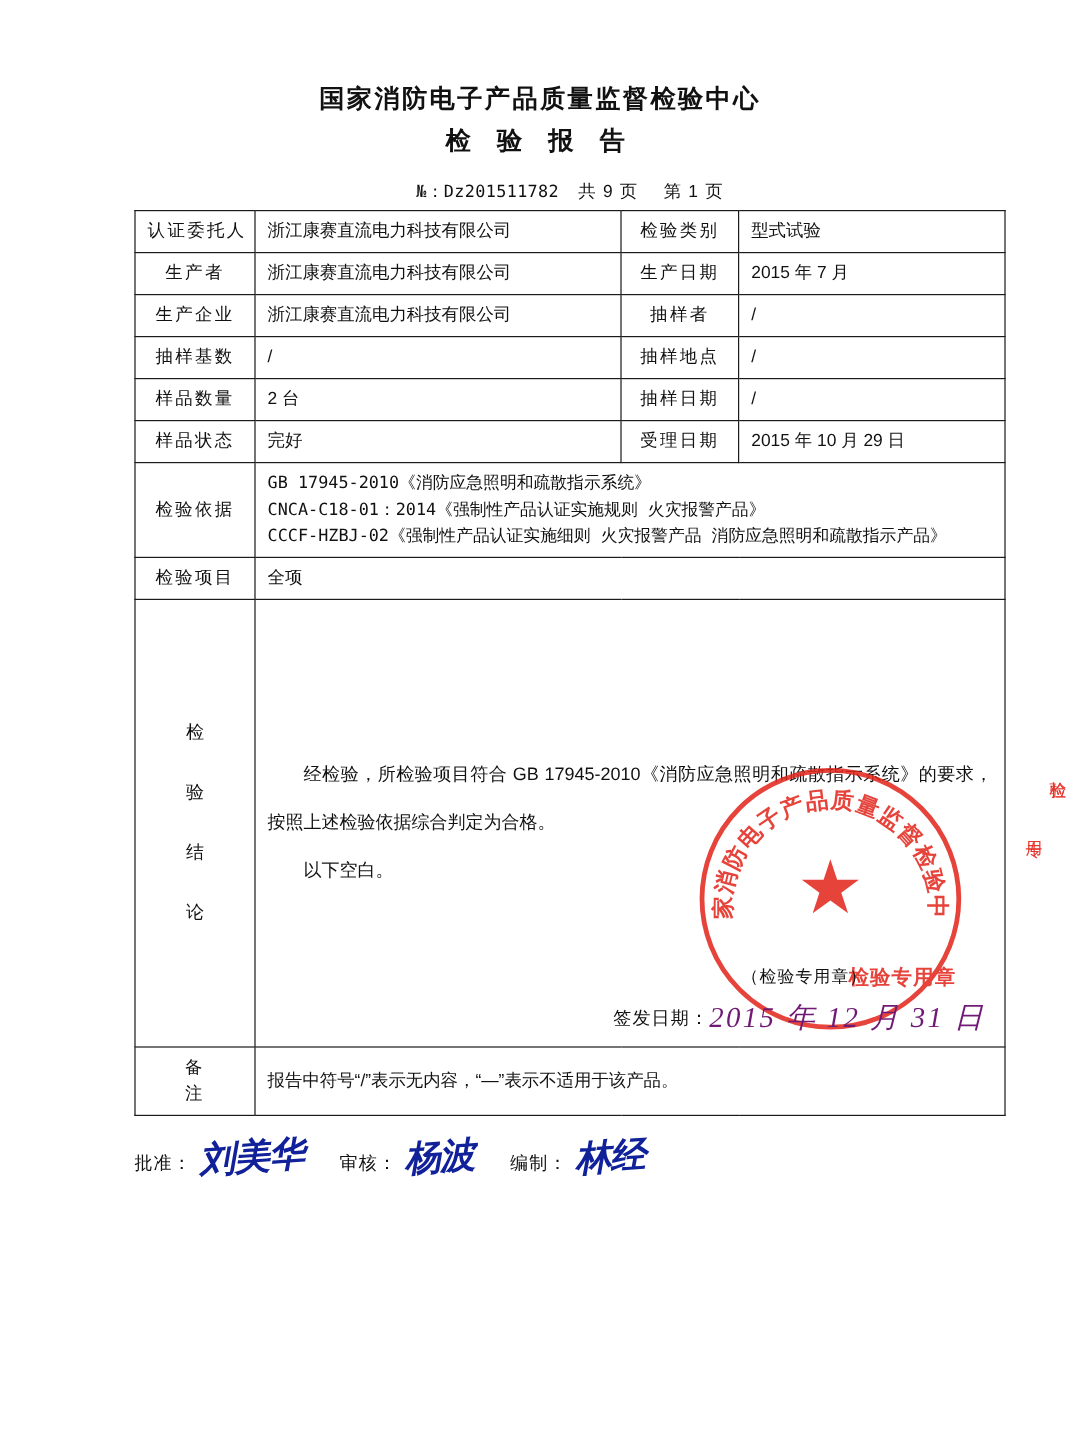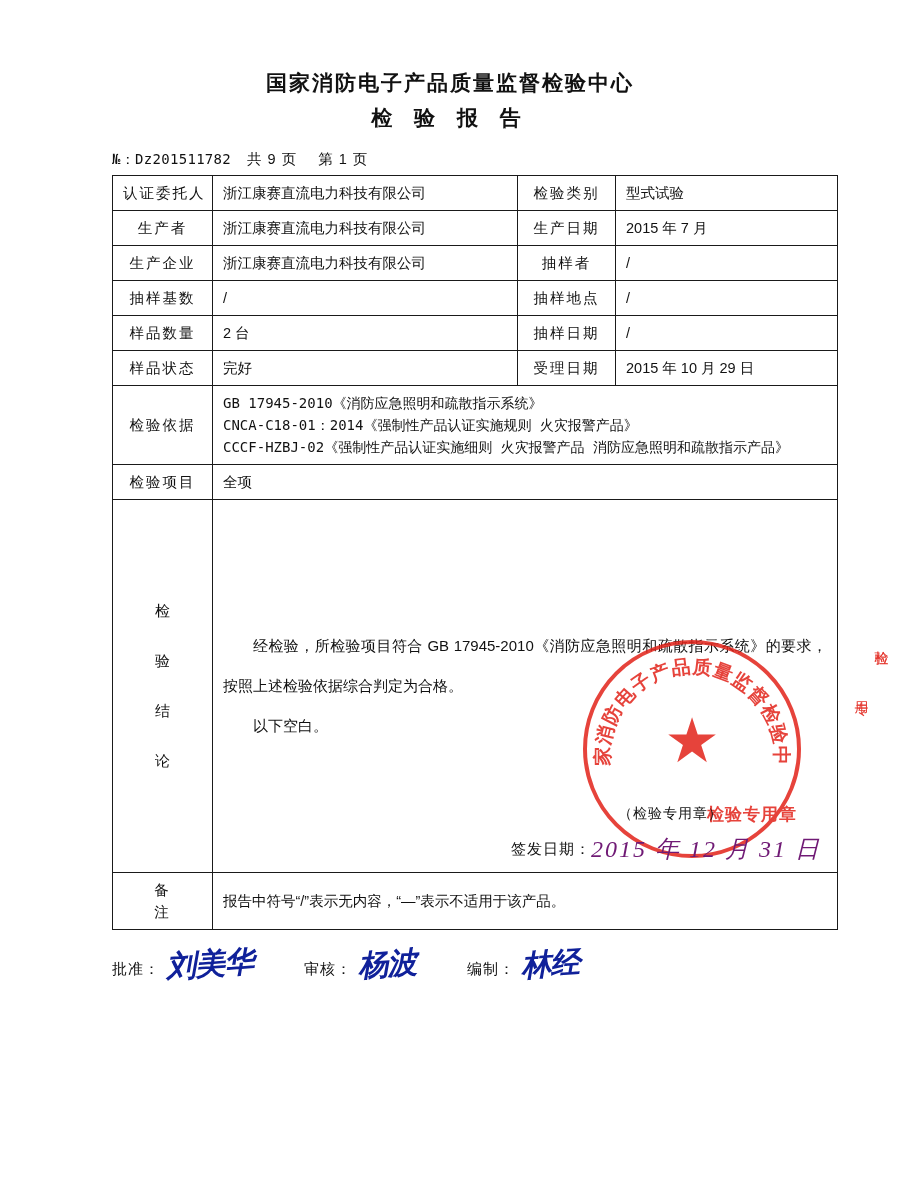--- a/index.html
+++ b/index.html
@@ -34,21 +34,21 @@
   .title-sub {
     font-size: 21px;
     font-weight: bold;
     letter-spacing: 8px;
     line-height: 32px;
     margin-top: 4px;
   }
   .meta-row {
     margin: 16px 62px 6px 112px;
     display: flex;
-    justify-content: flex-start;
+    justify-content: center;
     align-items: flex-end;
     font-size: 14.5px;
   }
   .meta-no {
     font-family: "DejaVu Sans Mono", monospace;
     font-size: 14px;
     letter-spacing: 0.3px;
   }
   .meta-pages {
     font-size: 14.5px;
@@ -179,21 +179,21 @@
   .footer-sign {
     margin-left: 112px;
     margin-top: 14px;
     width: 725px;
     display: flex;
     font-size: 15px;
     letter-spacing: 1px;
     align-items: center;
   }
   .footer-sign .grp { display: flex; align-items: baseline; }
-  .footer-sign .grp + .grp { margin-left: 51px; }
+  .footer-sign .grp + .grp { margin-left: 30px; }
   .sig {
     font-family: "Liberation Serif", serif;
     font-style: italic;
     font-weight: bold;
     color: #10219a;
     font-size: 30px;
     margin-left: 6px;
     transform: rotate(-4deg);
     display: inline-block;
     letter-spacing: -1px;

